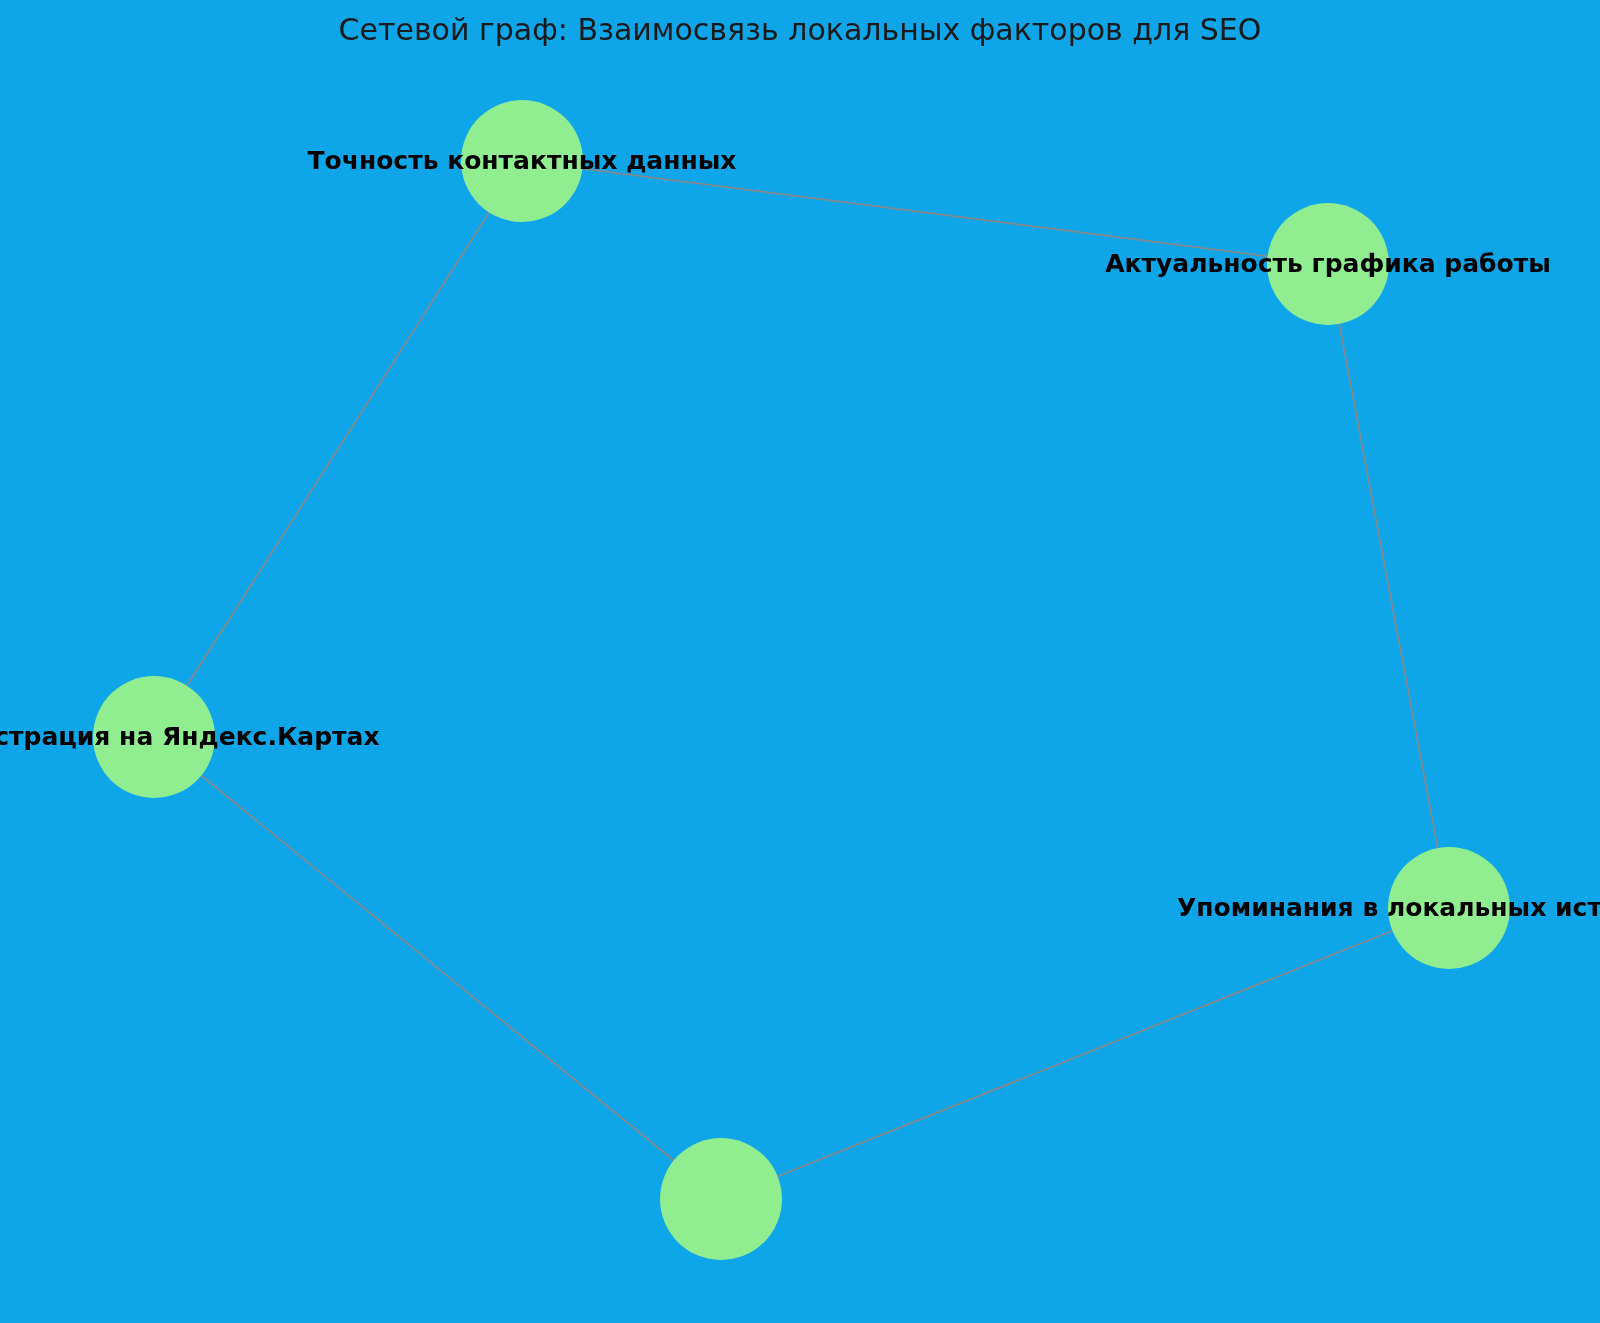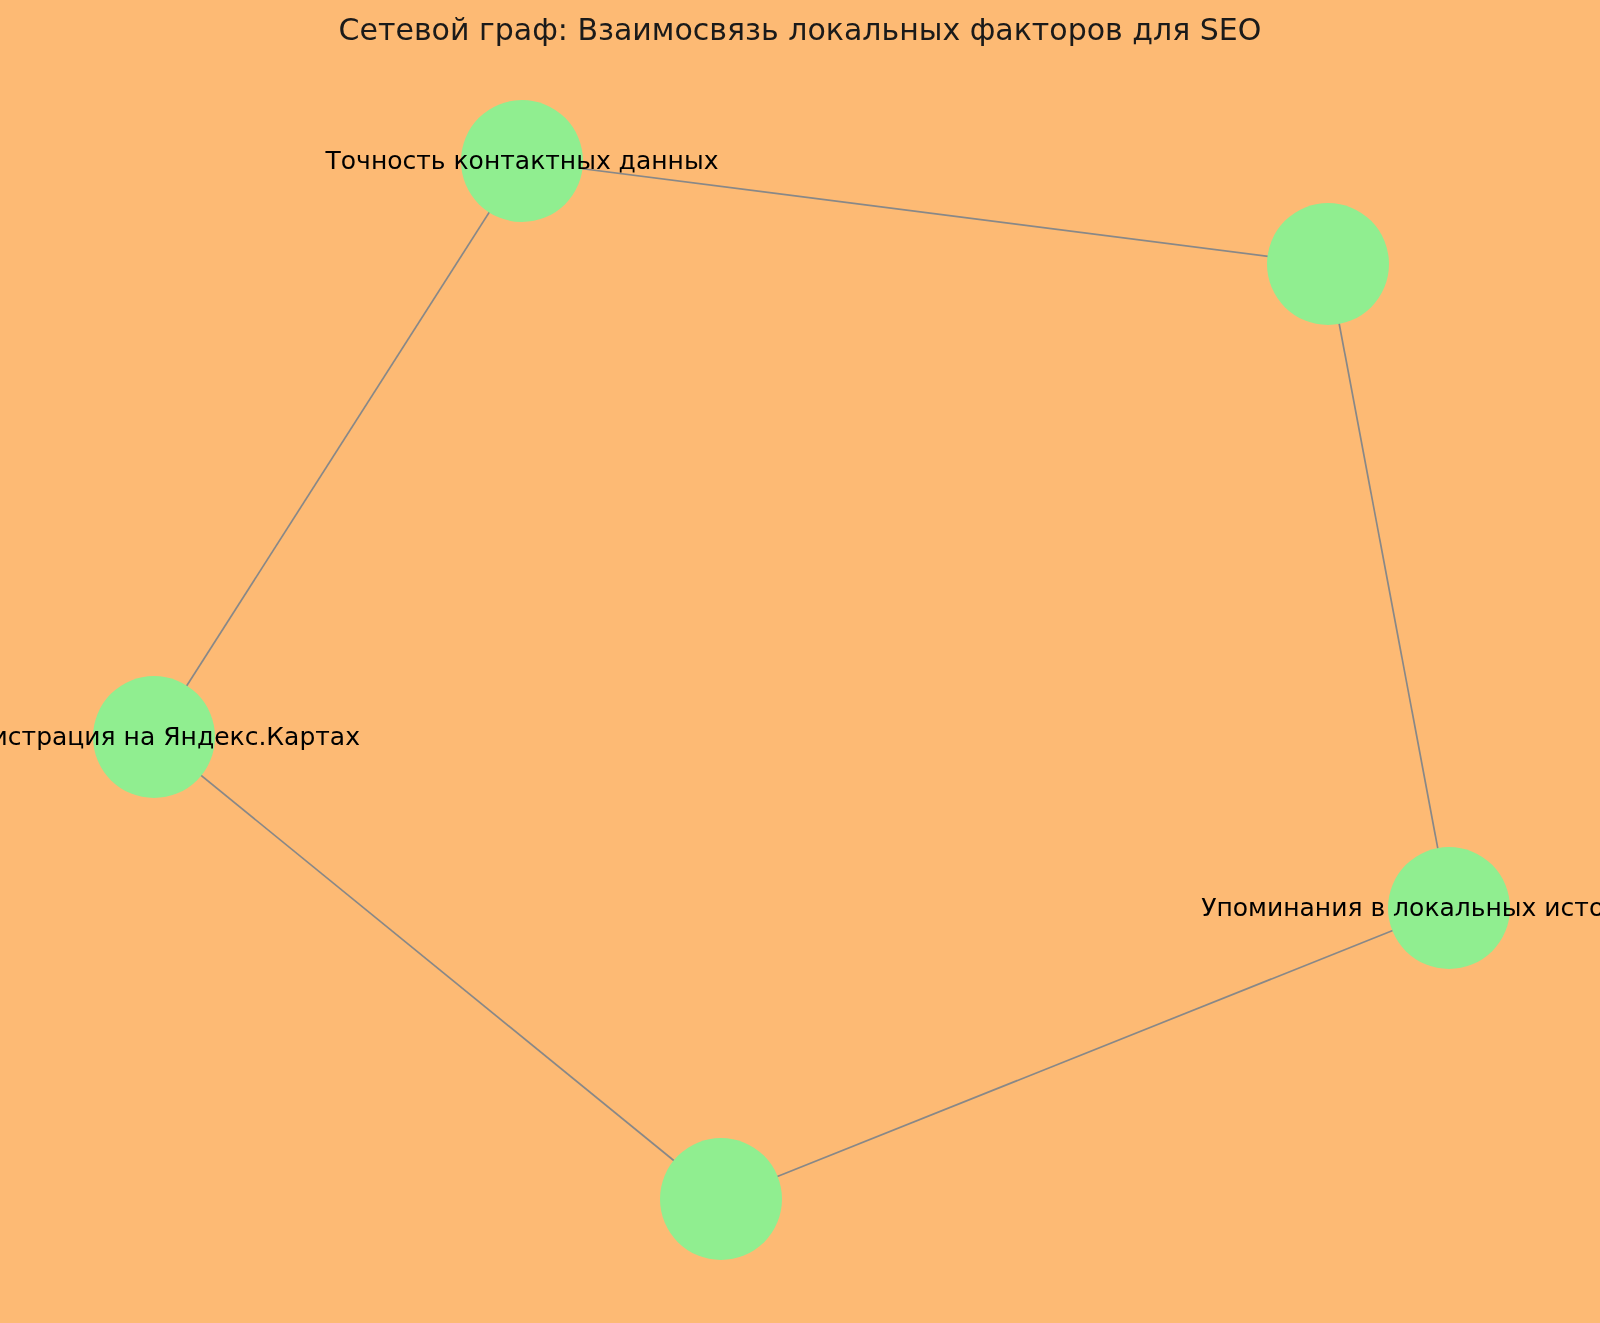--- a/index.html
+++ b/index.html
@@ -4,21 +4,21 @@
 <style>
   html, body {
     margin: 0;
     padding: 0;
     background: #ffffff;
   }
   #canvas {
     position: relative;
     width: 1600px;
     height: 1323px;
-    background: #fdba74;
+    background: #0ea5e9;
     overflow: hidden;
     font-family: "DejaVu Sans", sans-serif;
   }
   #chart-title {
     position: absolute;
     left: 0;
     right: 0;
     top: 12px;
     text-align: center;
     font-size: 30px;
@@ -32,21 +32,21 @@
     top: 0;
   }
   .node {
     position: absolute;
     border-radius: 50%;
   }
   .node-label {
     position: absolute;
     transform: translate(-50%, -50%);
     font-size: 25px;
-    font-weight: normal;
+    font-weight: bold;
     white-space: nowrap;
     line-height: 1.1;
   }
 </style>
 </head>
 <body>
 
 <div id="canvas">
 
   <div id="chart-title" style="color: rgb(26, 26, 26);">Сетевой граф: Взаимосвязь локальных факторов для SEO</div>
@@ -59,16 +59,17 @@
       <line x1="1449" y1="908" x2="721" y2="1199" stroke="#888888" stroke-width="1.7"></line>
     </svg>
 
   <div class="node" style="left: 461px; top: 100px; height: 122px; width: 122px; background: rgb(144, 238, 144);"></div>
   <div class="node" style="left: 1267px; top: 203px; height: 122px; width: 122px; background: rgb(144, 238, 144);"></div>
   <div class="node" style="left: 93px; top: 676px; height: 122px; width: 122px; background: rgb(144, 238, 144);"></div>
   <div class="node" style="left: 1388px; top: 847px; height: 122px; width: 122px; background: rgb(144, 238, 144);"></div>
   <div class="node" style="left: 660px; top: 1138px; height: 122px; width: 122px; background: rgb(144, 238, 144);"></div>
 
   <div class="node-label" style="left: 522px; top: 161px; color: rgb(0, 0, 0);">Точность контактных данных</div>
+  <div class="node-label" style="left: 1328px; top: 264px; color: rgb(0, 0, 0);">Актуальность графика работы</div>
   <div class="node-label" style="left: 154px; top: 737px; color: rgb(0, 0, 0);">Регистрация на Яндекс.Картах</div>
   <div class="node-label" style="left: 1449px; top: 908px; color: rgb(0, 0, 0);">Упоминания в локальных источниках</div>
 
 </div>
 
 </body></html>

